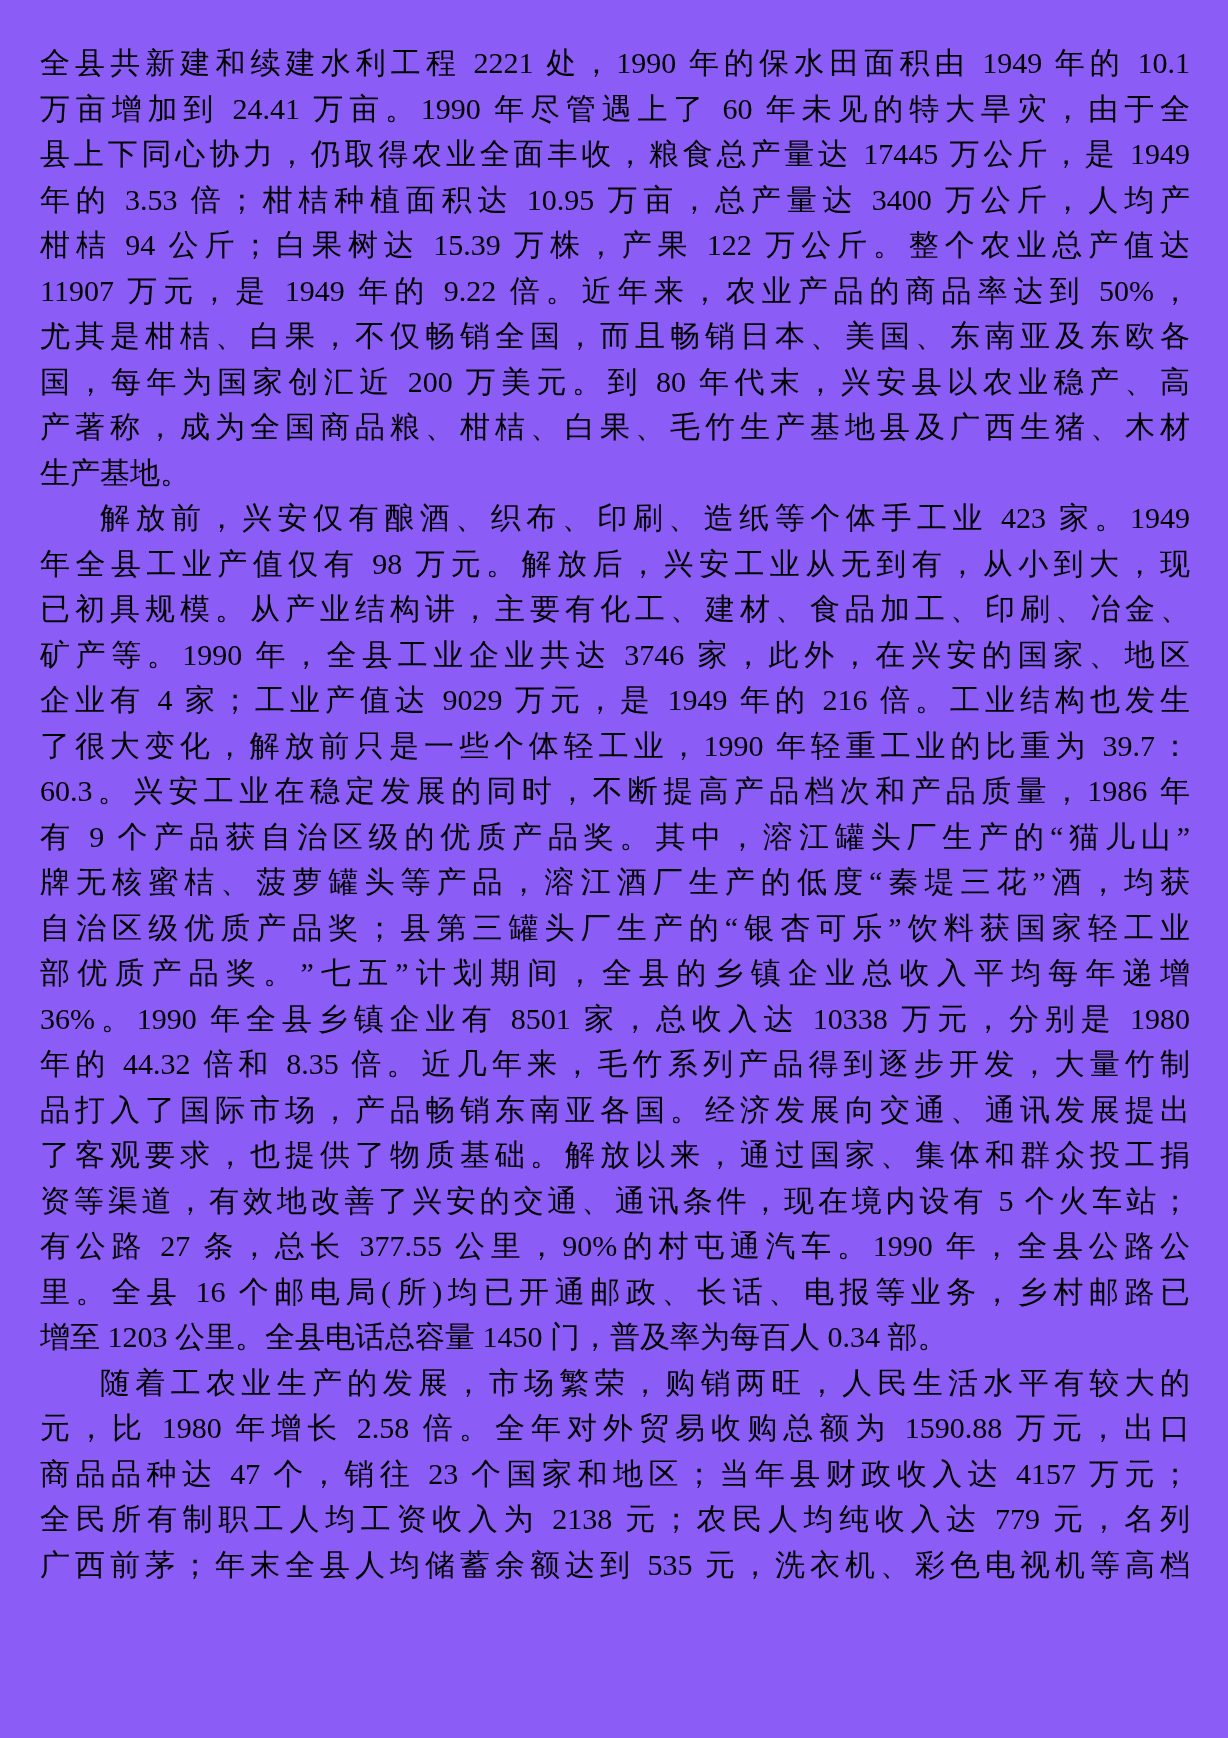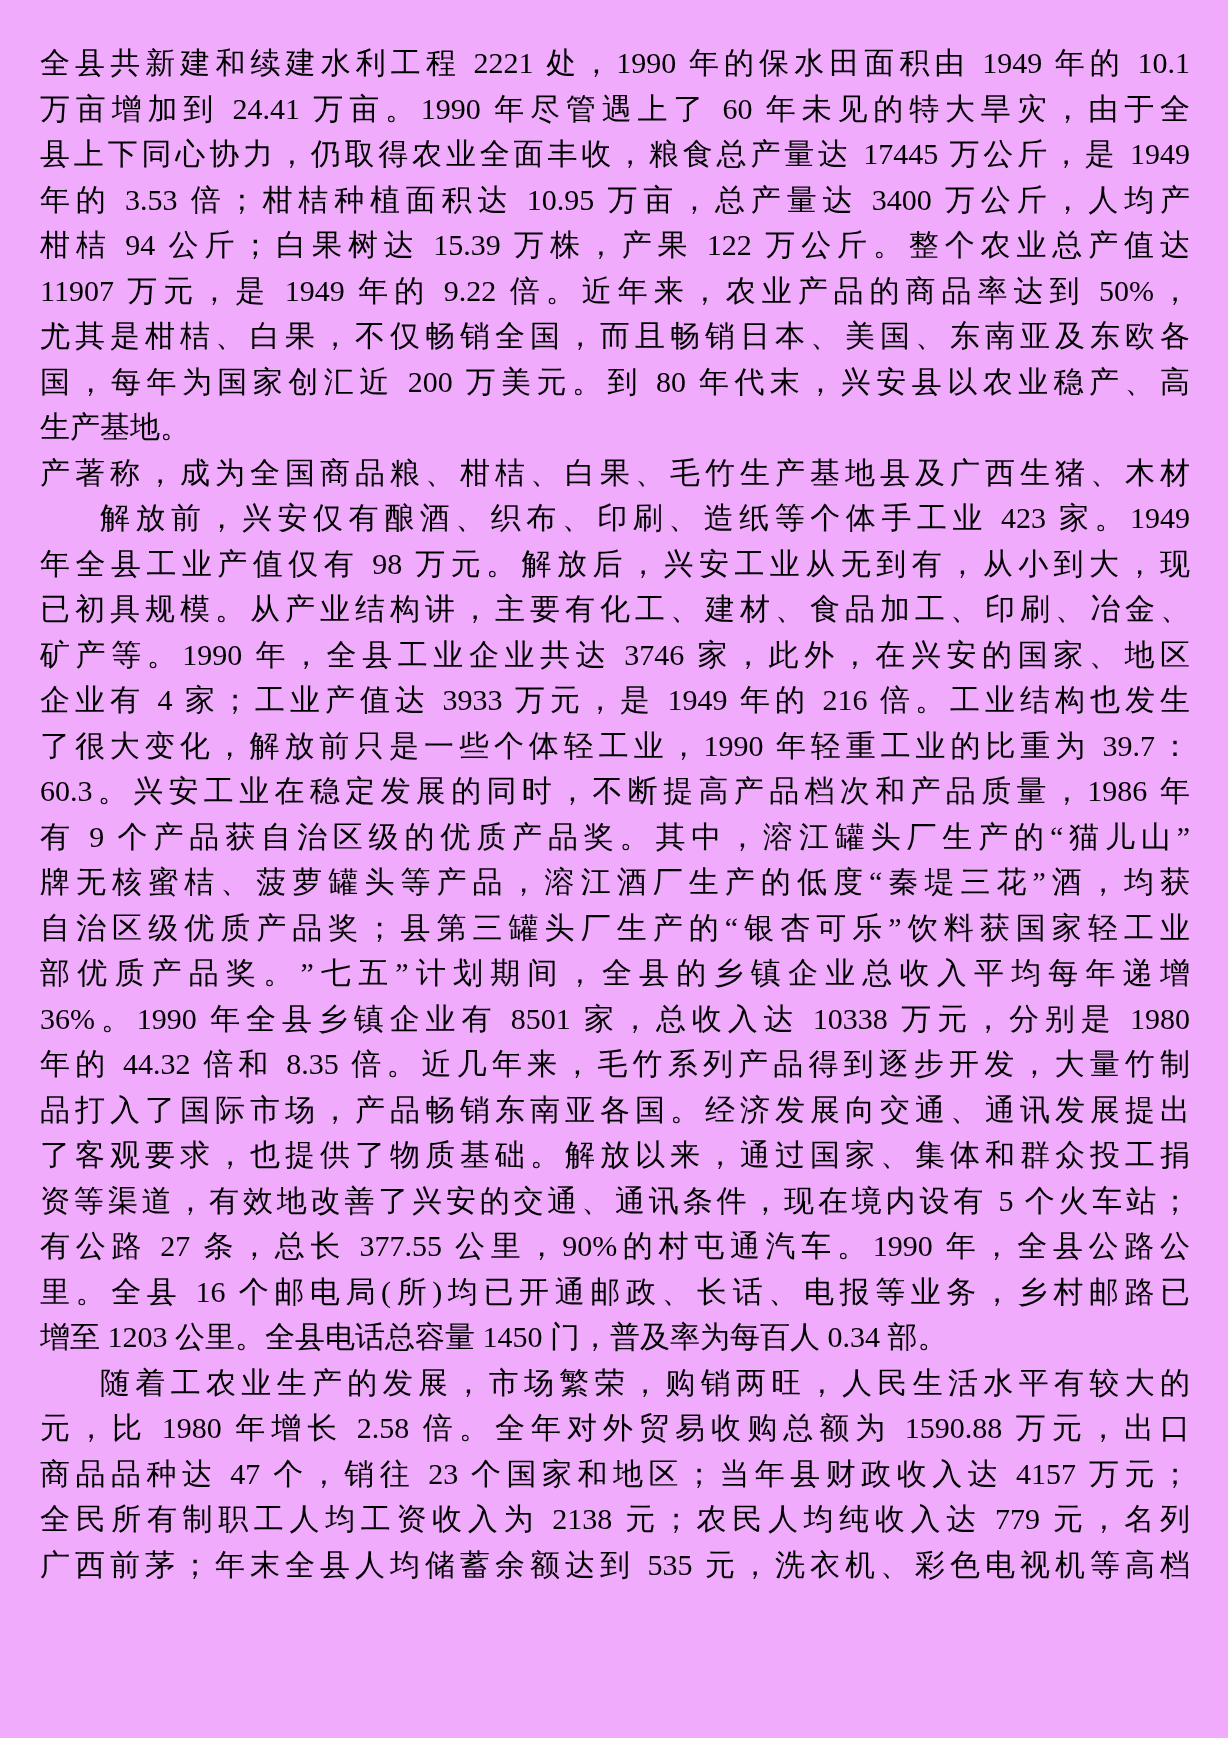--- a/index.html
+++ b/index.html
@@ -10,21 +10,21 @@
   body {
     width: 1228px;
     height: 1738px;
     overflow: hidden;
   }
   .page {
     box-sizing: border-box;
     width: 1228px;
     height: 1738px;
     padding: 40px 38px 0 40px;
-    background: #f0abfc;
+    background: #8b5cf6;
     color: #000000;
     font-family: "Liberation Serif", "DejaVu Serif", serif;
     font-size: 30px;
     line-height: 45.5px;
   }
   .text-body {
     width: 100%;
   }
   .line {
     text-align: justify;
@@ -46,27 +46,27 @@
 <div class="page">
   <div class="text-body" id="text-body">
       <div class="line">全县共新建和续建水利工程 2221 处，1990 年的保水田面积由 1949 年的 10.1</div>
       <div class="line">万亩增加到 24.41 万亩。1990 年尽管遇上了 60 年未见的特大旱灾，由于全</div>
       <div class="line">县上下同心协力，仍取得农业全面丰收，粮食总产量达 17445 万公斤，是 1949</div>
       <div class="line">年的 3.53 倍；柑桔种植面积达 10.95 万亩，总产量达 3400 万公斤，人均产</div>
       <div class="line">柑桔 94 公斤；白果树达 15.39 万株，产果 122 万公斤。整个农业总产值达</div>
       <div class="line">11907 万元，是 1949 年的 9.22 倍。近年来，农业产品的商品率达到 50%，</div>
       <div class="line">尤其是柑桔、白果，不仅畅销全国，而且畅销日本、美国、东南亚及东欧各</div>
       <div class="line">国，每年为国家创汇近 200 万美元。到 80 年代末，兴安县以农业稳产、高</div>
+      <div class="line">产著称，成为全国商品粮、柑桔、白果、毛竹生产基地县及广西生猪、木材</div>
       <div class="line para-end">生产基地。</div>
-      <div class="line">产著称，成为全国商品粮、柑桔、白果、毛竹生产基地县及广西生猪、木材</div>
       <div class="line indent">解放前，兴安仅有酿酒、织布、印刷、造纸等个体手工业 423 家。1949</div>
       <div class="line">年全县工业产值仅有 98 万元。解放后，兴安工业从无到有，从小到大，现</div>
       <div class="line">已初具规模。从产业结构讲，主要有化工、建材、食品加工、印刷、冶金、</div>
       <div class="line">矿产等。1990 年，全县工业企业共达 3746 家，此外，在兴安的国家、地区</div>
-      <div class="line">企业有 4 家；工业产值达 3933 万元，是 1949 年的 216 倍。工业结构也发生</div>
+      <div class="line">企业有 4 家；工业产值达 9029 万元，是 1949 年的 216 倍。工业结构也发生</div>
       <div class="line">了很大变化，解放前只是一些个体轻工业，1990 年轻重工业的比重为 39.7：</div>
       <div class="line">60.3。兴安工业在稳定发展的同时，不断提高产品档次和产品质量，1986 年</div>
       <div class="line">有 9 个产品获自治区级的优质产品奖。其中，溶江罐头厂生产的“猫儿山”</div>
       <div class="line">牌无核蜜桔、菠萝罐头等产品，溶江酒厂生产的低度“秦堤三花”酒，均获</div>
       <div class="line">自治区级优质产品奖；县第三罐头厂生产的“银杏可乐”饮料获国家轻工业</div>
       <div class="line">部优质产品奖。”七五”计划期间，全县的乡镇企业总收入平均每年递增</div>
       <div class="line">36%。1990 年全县乡镇企业有 8501 家，总收入达 10338 万元，分别是 1980</div>
       <div class="line">年的 44.32 倍和 8.35 倍。近几年来，毛竹系列产品得到逐步开发，大量竹制</div>
       <div class="line">品打入了国际市场，产品畅销东南亚各国。经济发展向交通、通讯发展提出</div>
       <div class="line">了客观要求，也提供了物质基础。解放以来，通过国家、集体和群众投工捐</div>

